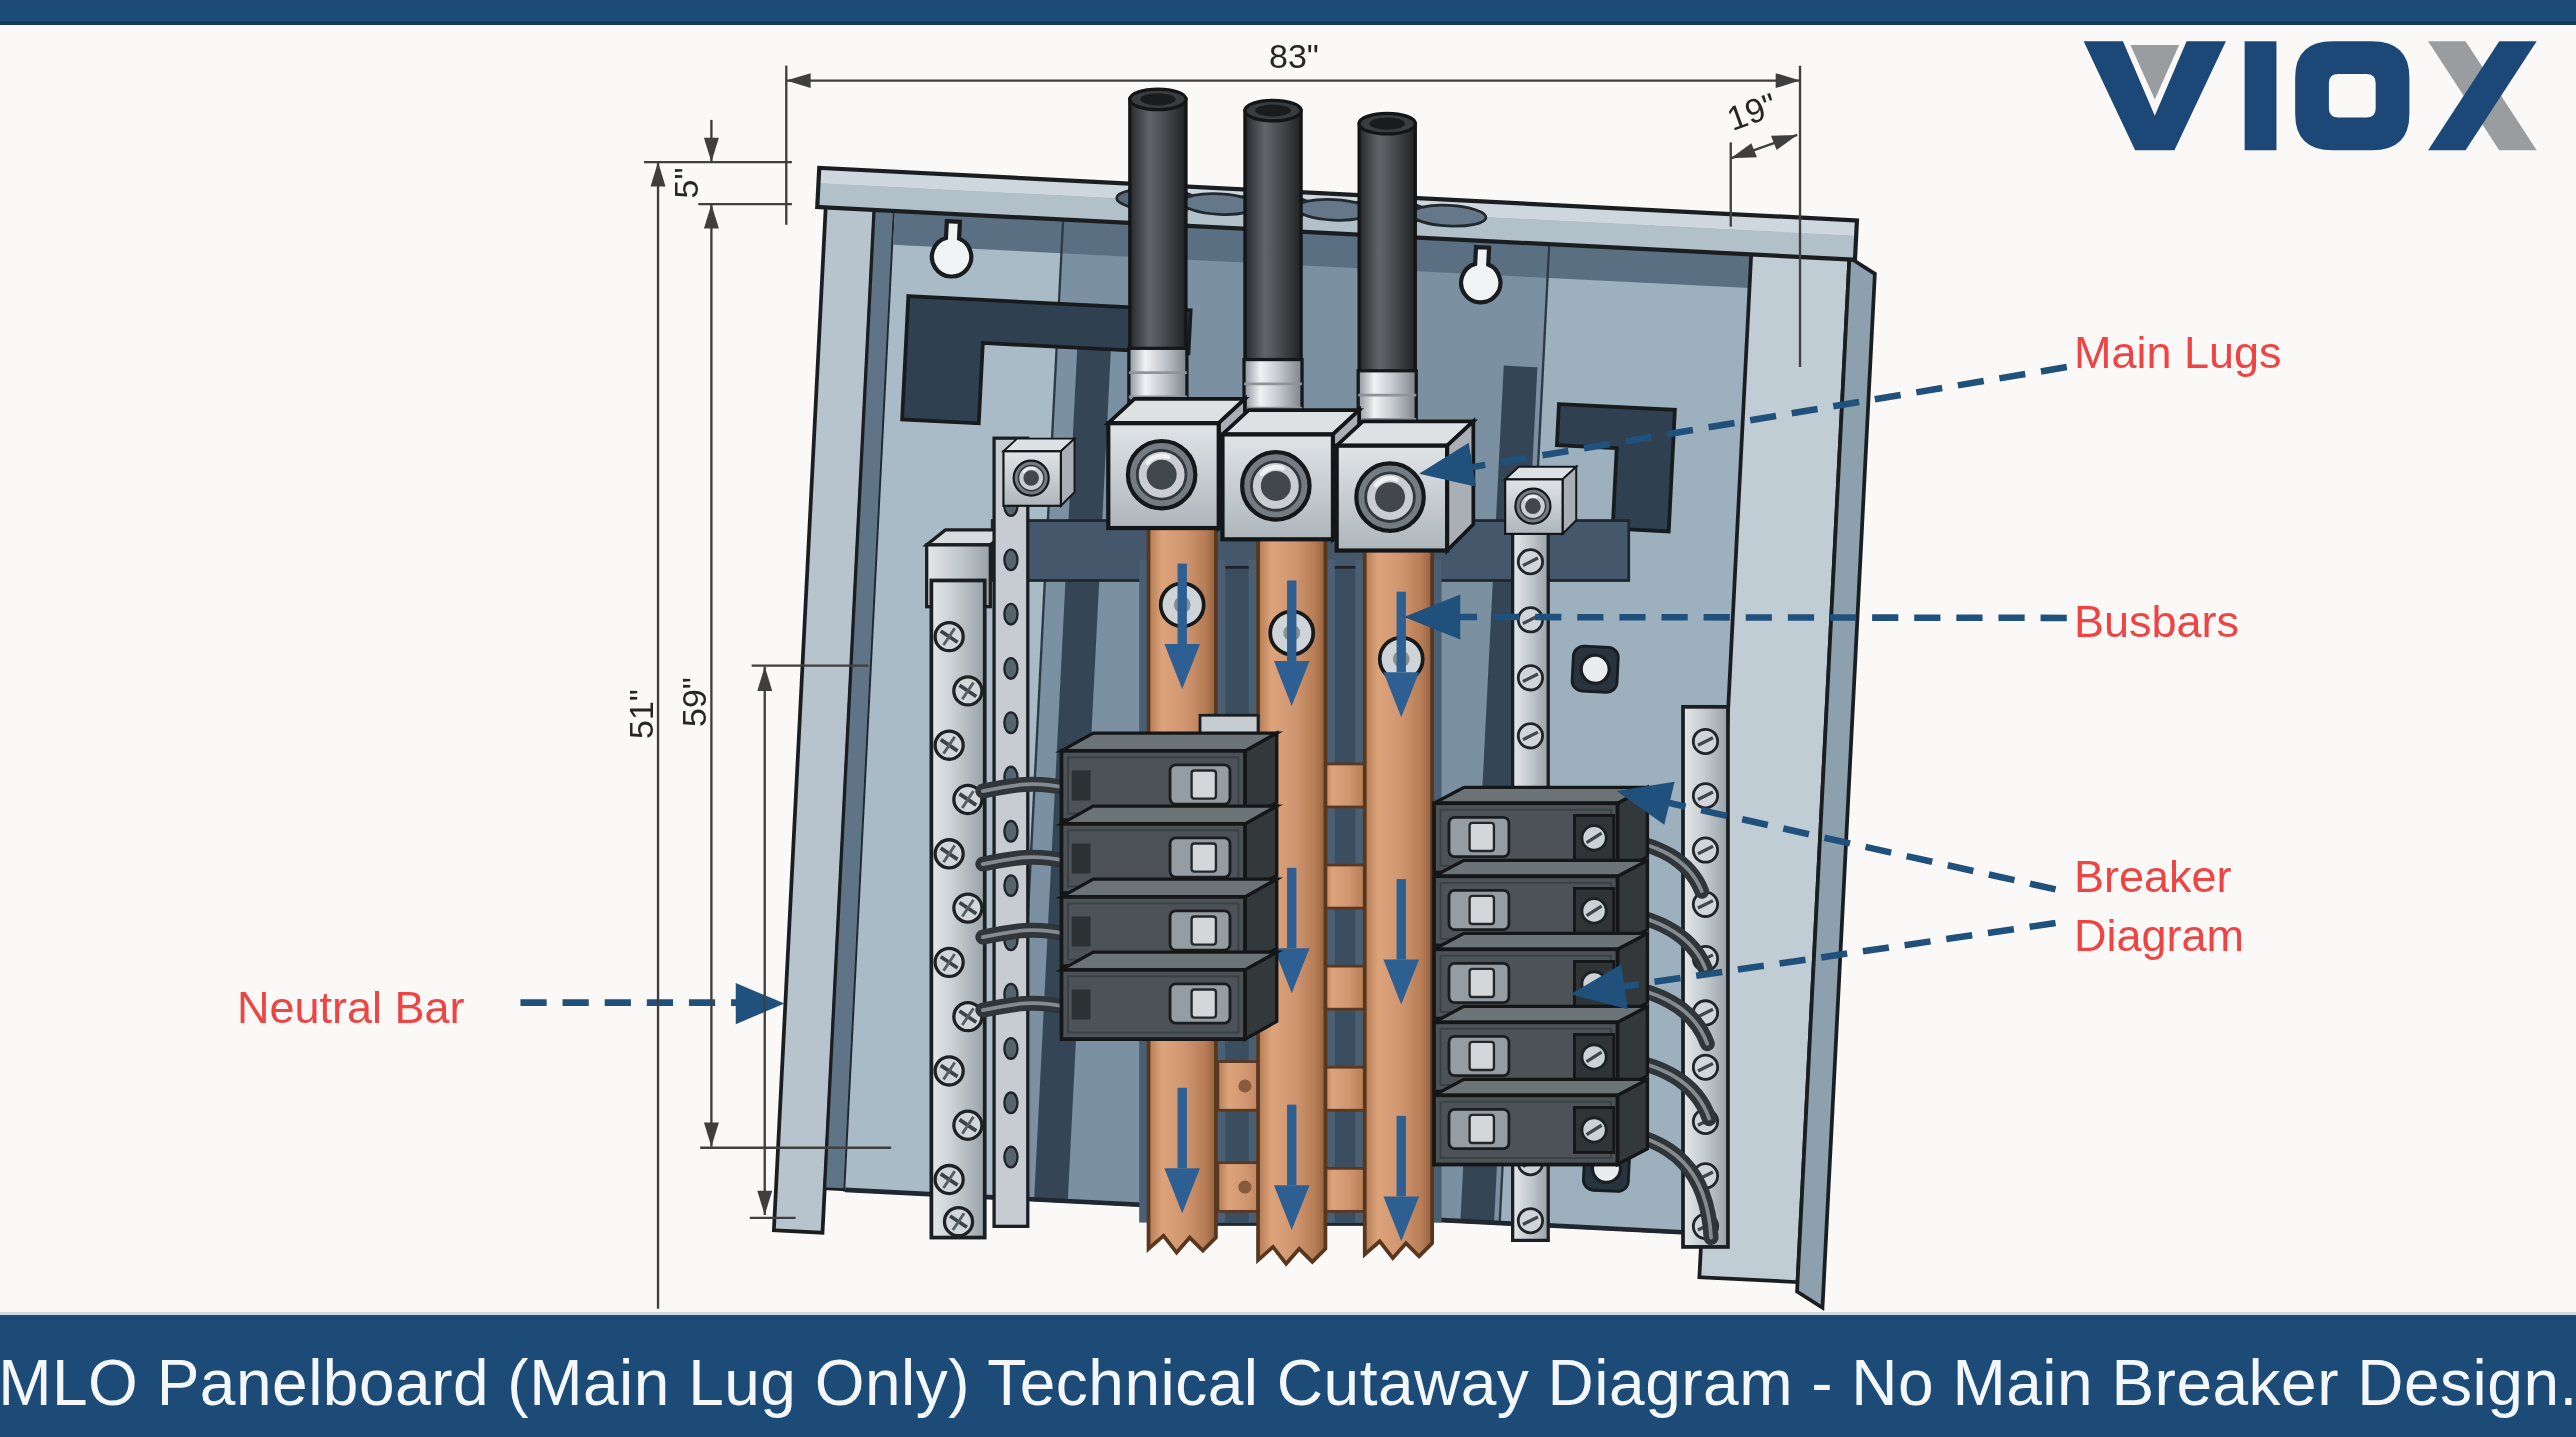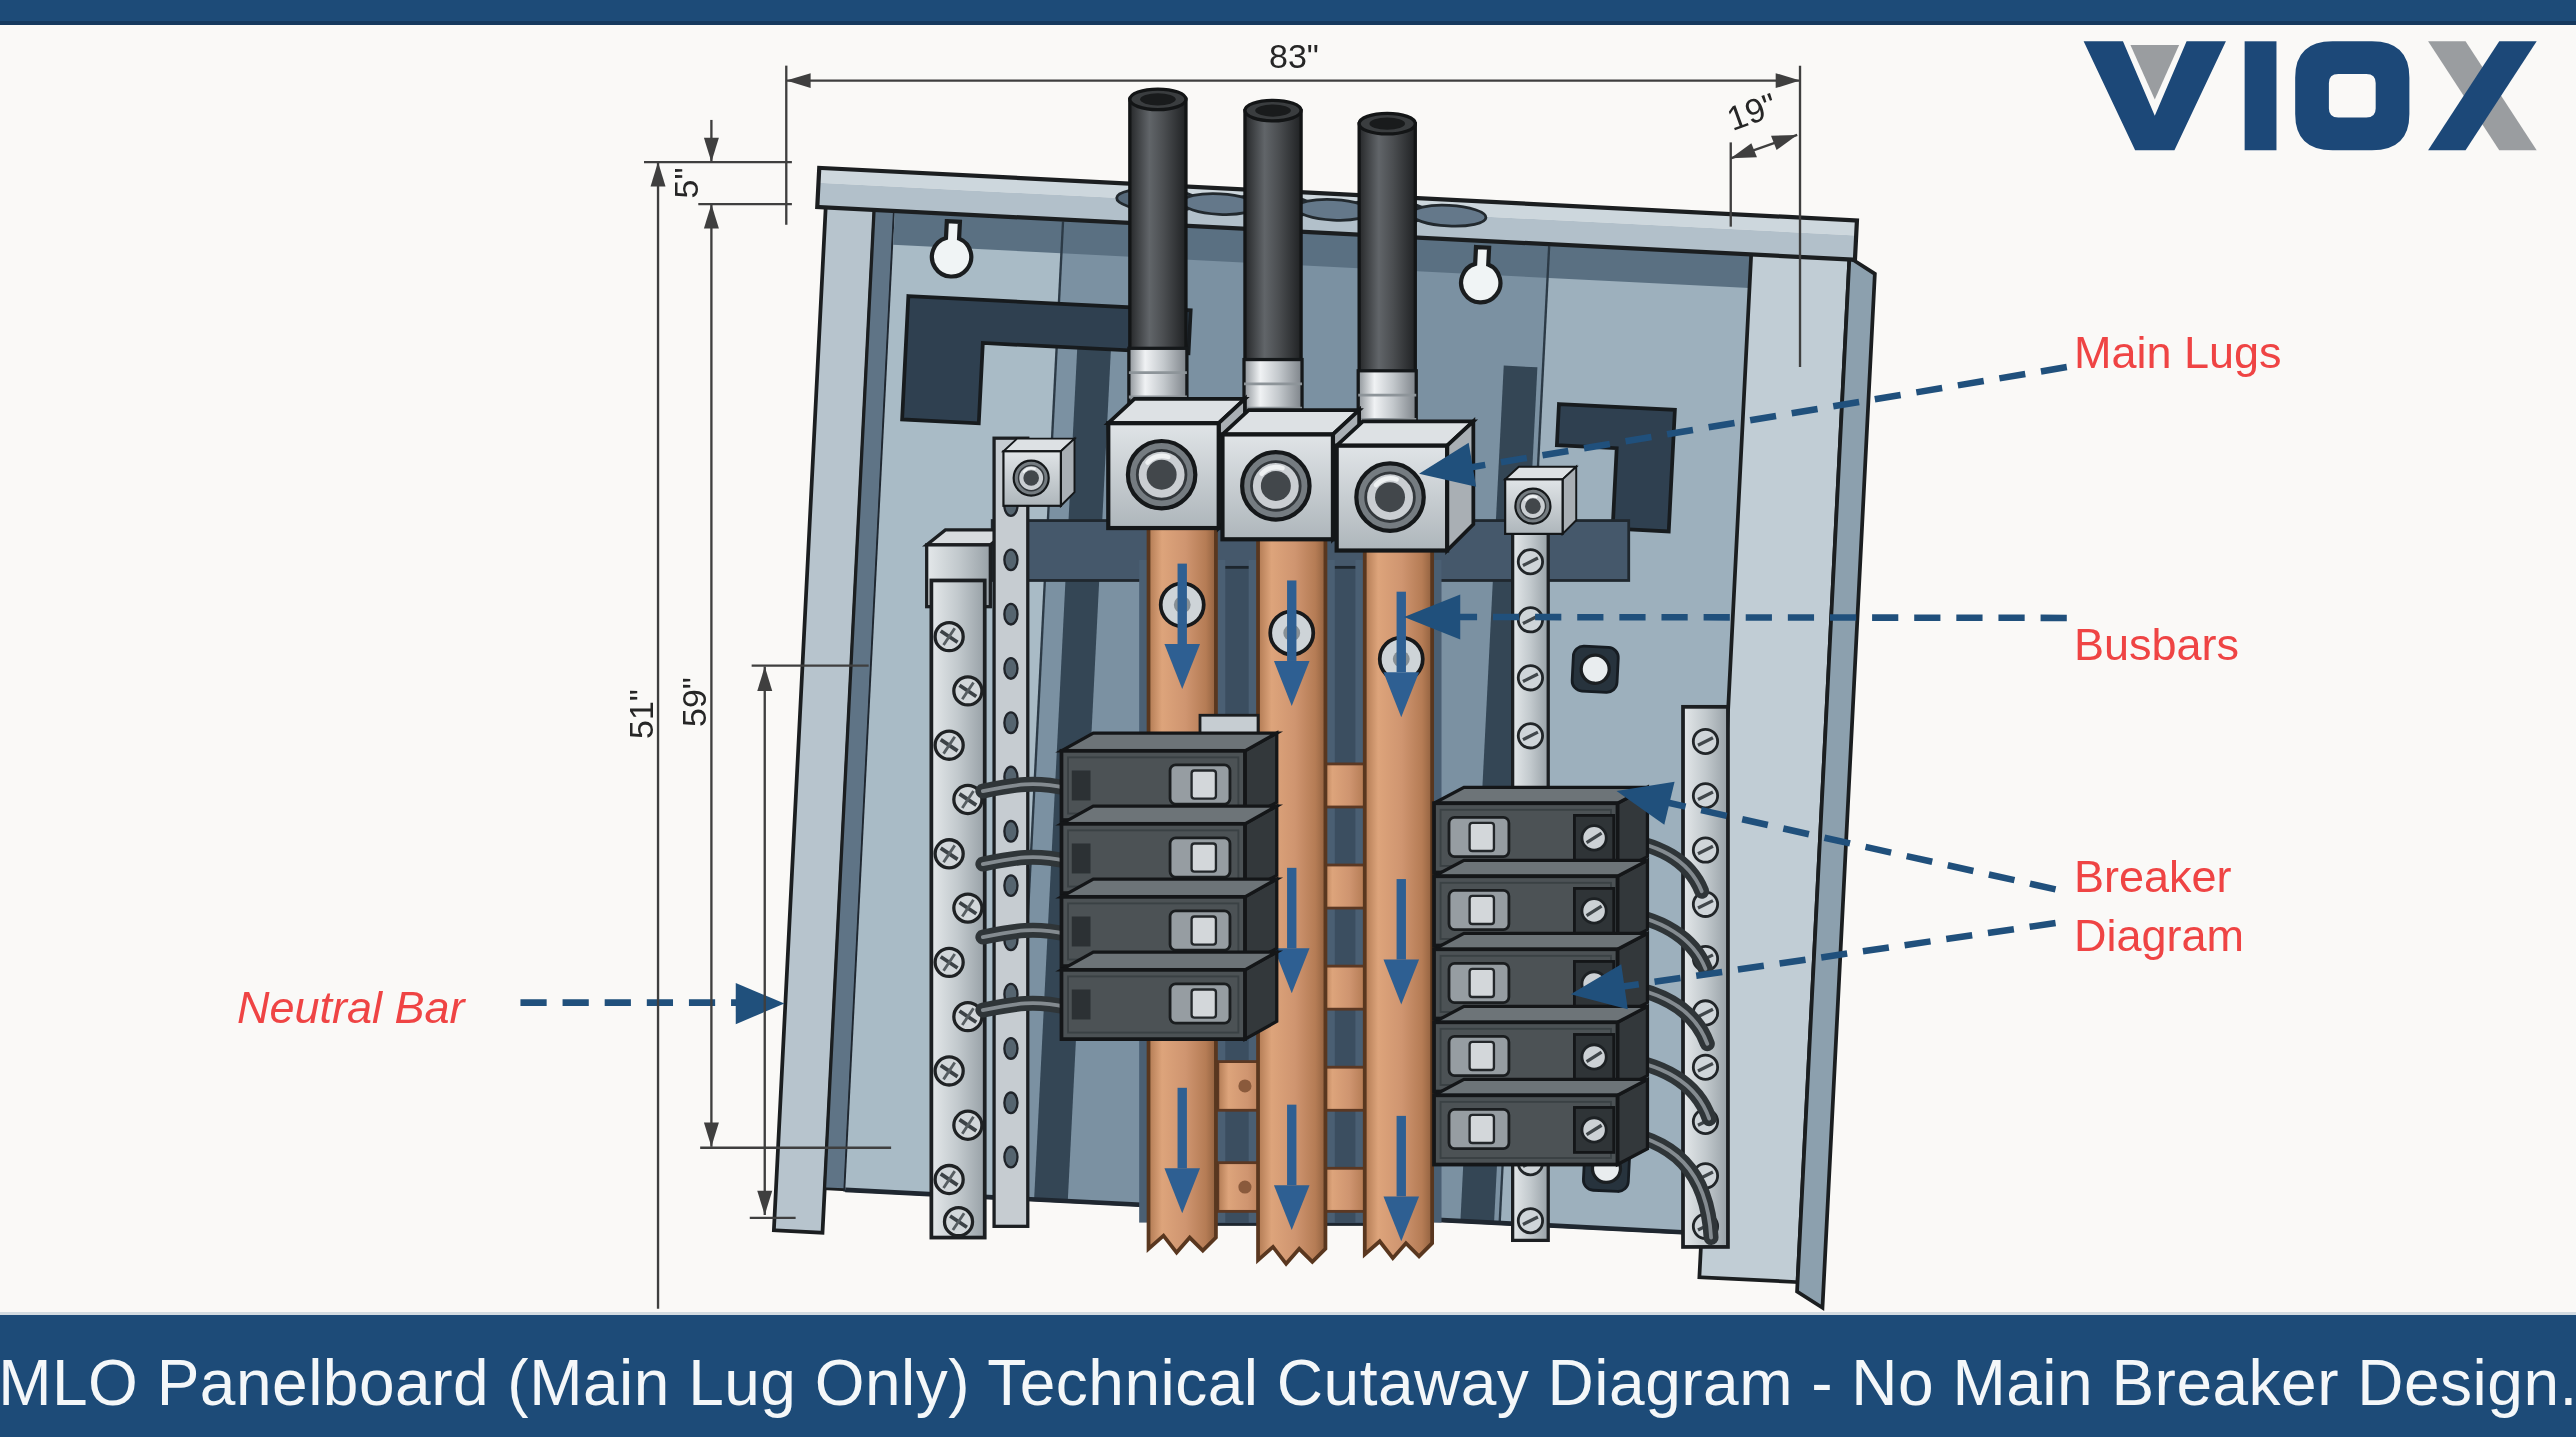--- a/index.html
+++ b/index.html
@@ -403,26 +403,26 @@
 
 <div class="topbar"></div>
 <div class="footer">
   <span class="sr">VIOX</span>
 </div>
 <div class="footer-title">MLO Panelboard (Main Lug Only) Technical Cutaway Diagram - No Main Breaker Design.</div>
 
 <div class="ann" style="left:2074px;top:324px;">
   <div>Main Lugs</div>
 </div>
-<div class="ann" style="left:2074px;top:616px;">Busbars</div>
+<div class="ann" style="left:2074px;top:593px;">Busbars</div>
 <div class="ann" style="left:2074px;top:848px;">
   <div>Breaker</div>
   <div>Diagram</div>
 </div>
-<div class="ann" style="left:237px;top:979px;font-style:italic;">Neutral Bar</div>
+<div class="ann" style="left:237px;top:979px;">Neutral Bar</div>
 
 <div class="dim" style="left:1294px;top:56px;">83"</div>
 <div class="dim r20" style="left:1752px;top:112px;">19"</div>
 <div class="dim r90" style="left:686px;top:183px;">5"</div>
 <div class="dim r90" style="left:641px;top:714px;">51"</div>
 <div class="dim r90" style="left:694px;top:702px;">59"</div>
 
 </div>
 
 

